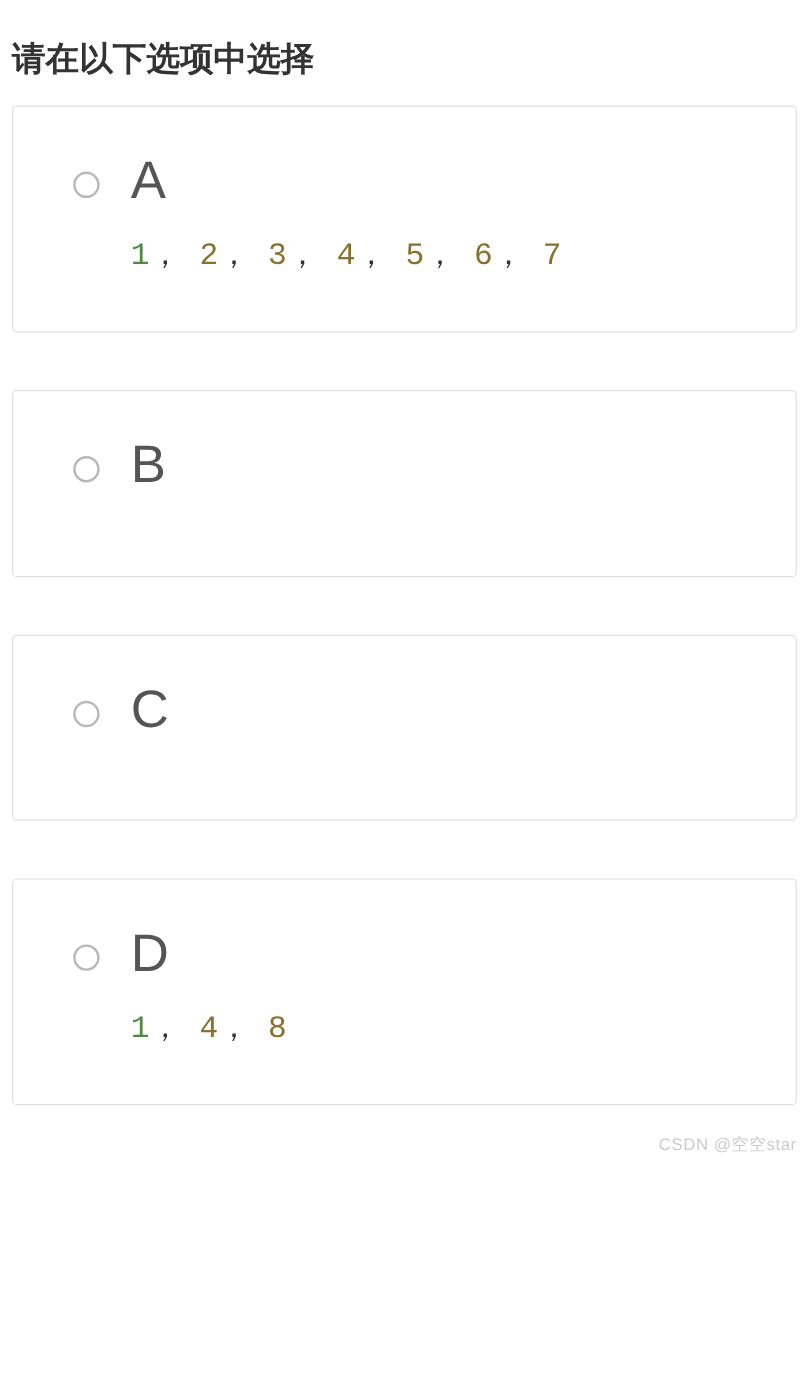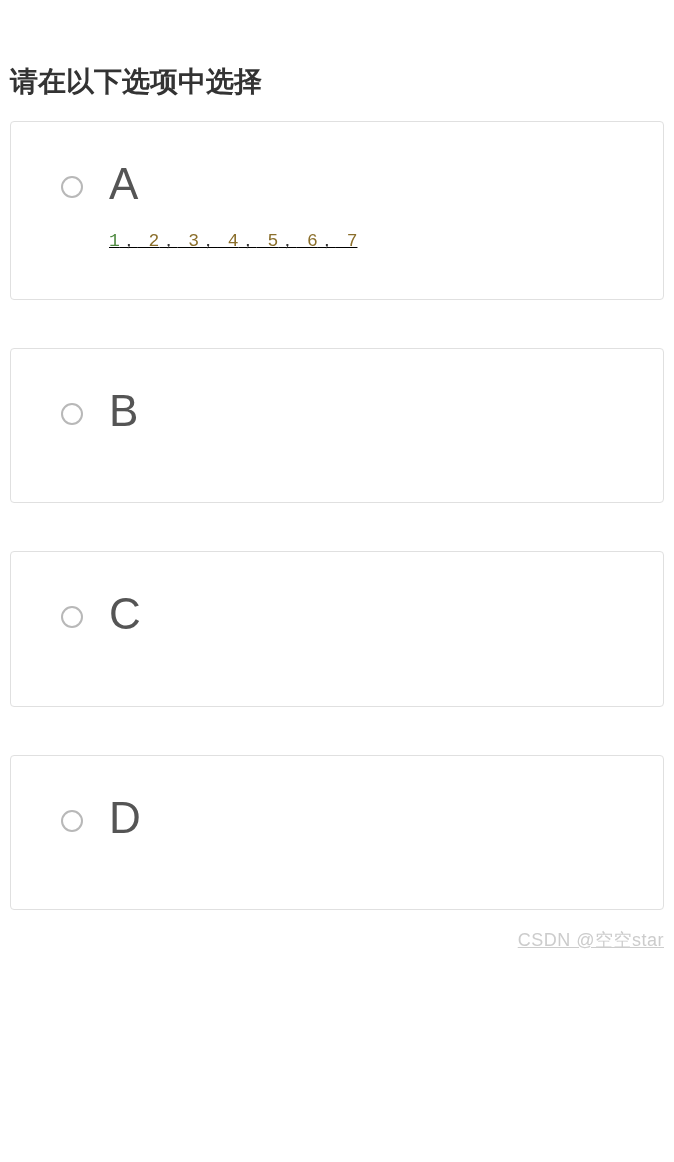--- a/index.html
+++ b/index.html
@@ -9,21 +9,20 @@
     }
     body {
       font-family: -apple-system, BlinkMacSystemFont, "Segoe UI", "PingFang SC", "Microsoft YaHei", sans-serif;
       background: #ffffff;
       width: 674px;
       padding: 0;
       position: relative;
     }
     .container {
       padding: 0 10px;
-      margin-top: 33px;
     }
     .title {
       font-size: 28px;
       font-weight: 600;
       color: #333333;
       padding: 30px 0 20px 0;
     }
     .option-card {
       border: 1px solid #e0e0e0;
       border-radius: 4px;
@@ -47,43 +46,41 @@
     }
     .option-letter {
       font-size: 44px;
       font-weight: 400;
       color: #555555;
       line-height: 1.1;
       margin-bottom: 22px;
     }
     .code-line {
       font-family: "Courier New", monospace;
-      font-size: 18px;
+      font-size: 26px;
       line-height: 1.3;
       white-space: pre;
-      text-decoration: underline;
     }
     .num-green {
       color: #4F8A41;
     }
     .num-brown {
       color: #8B6F2C;
     }
     .punct {
       color: #333333;
     }
     .watermark {
       position: absolute;
       bottom: 6px;
       right: 10px;
-      font-size: 18px;
+      font-size: 14px;
       color: #cccccc;
       font-weight: 300;
       letter-spacing: 0.5px;
-      text-decoration: underline;
     }
   </style>
 </head>
 <body>
 
 <div class="container">
   <div class="title">请在以下选项中选择</div>
   <div id="options-list">
       <div class="option-card">
         <div class="radio-circle"></div>
@@ -101,17 +98,18 @@
       <div class="option-card">
         <div class="radio-circle"></div>
         <div class="option-content">
           <div class="option-letter">C</div>
         </div>
       </div>
       <div class="option-card">
         <div class="radio-circle"></div>
         <div class="option-content">
           <div class="option-letter">D</div>
+          <div class="code-line"><span class="num-green">1</span><span class="punct">，</span><span class="num-brown"> 4</span><span class="punct">，</span><span class="num-brown"> 8</span></div>
         </div>
       </div>
     </div>
 </div>
 <div class="watermark">CSDN @空空star</div>
 
 </body></html>

